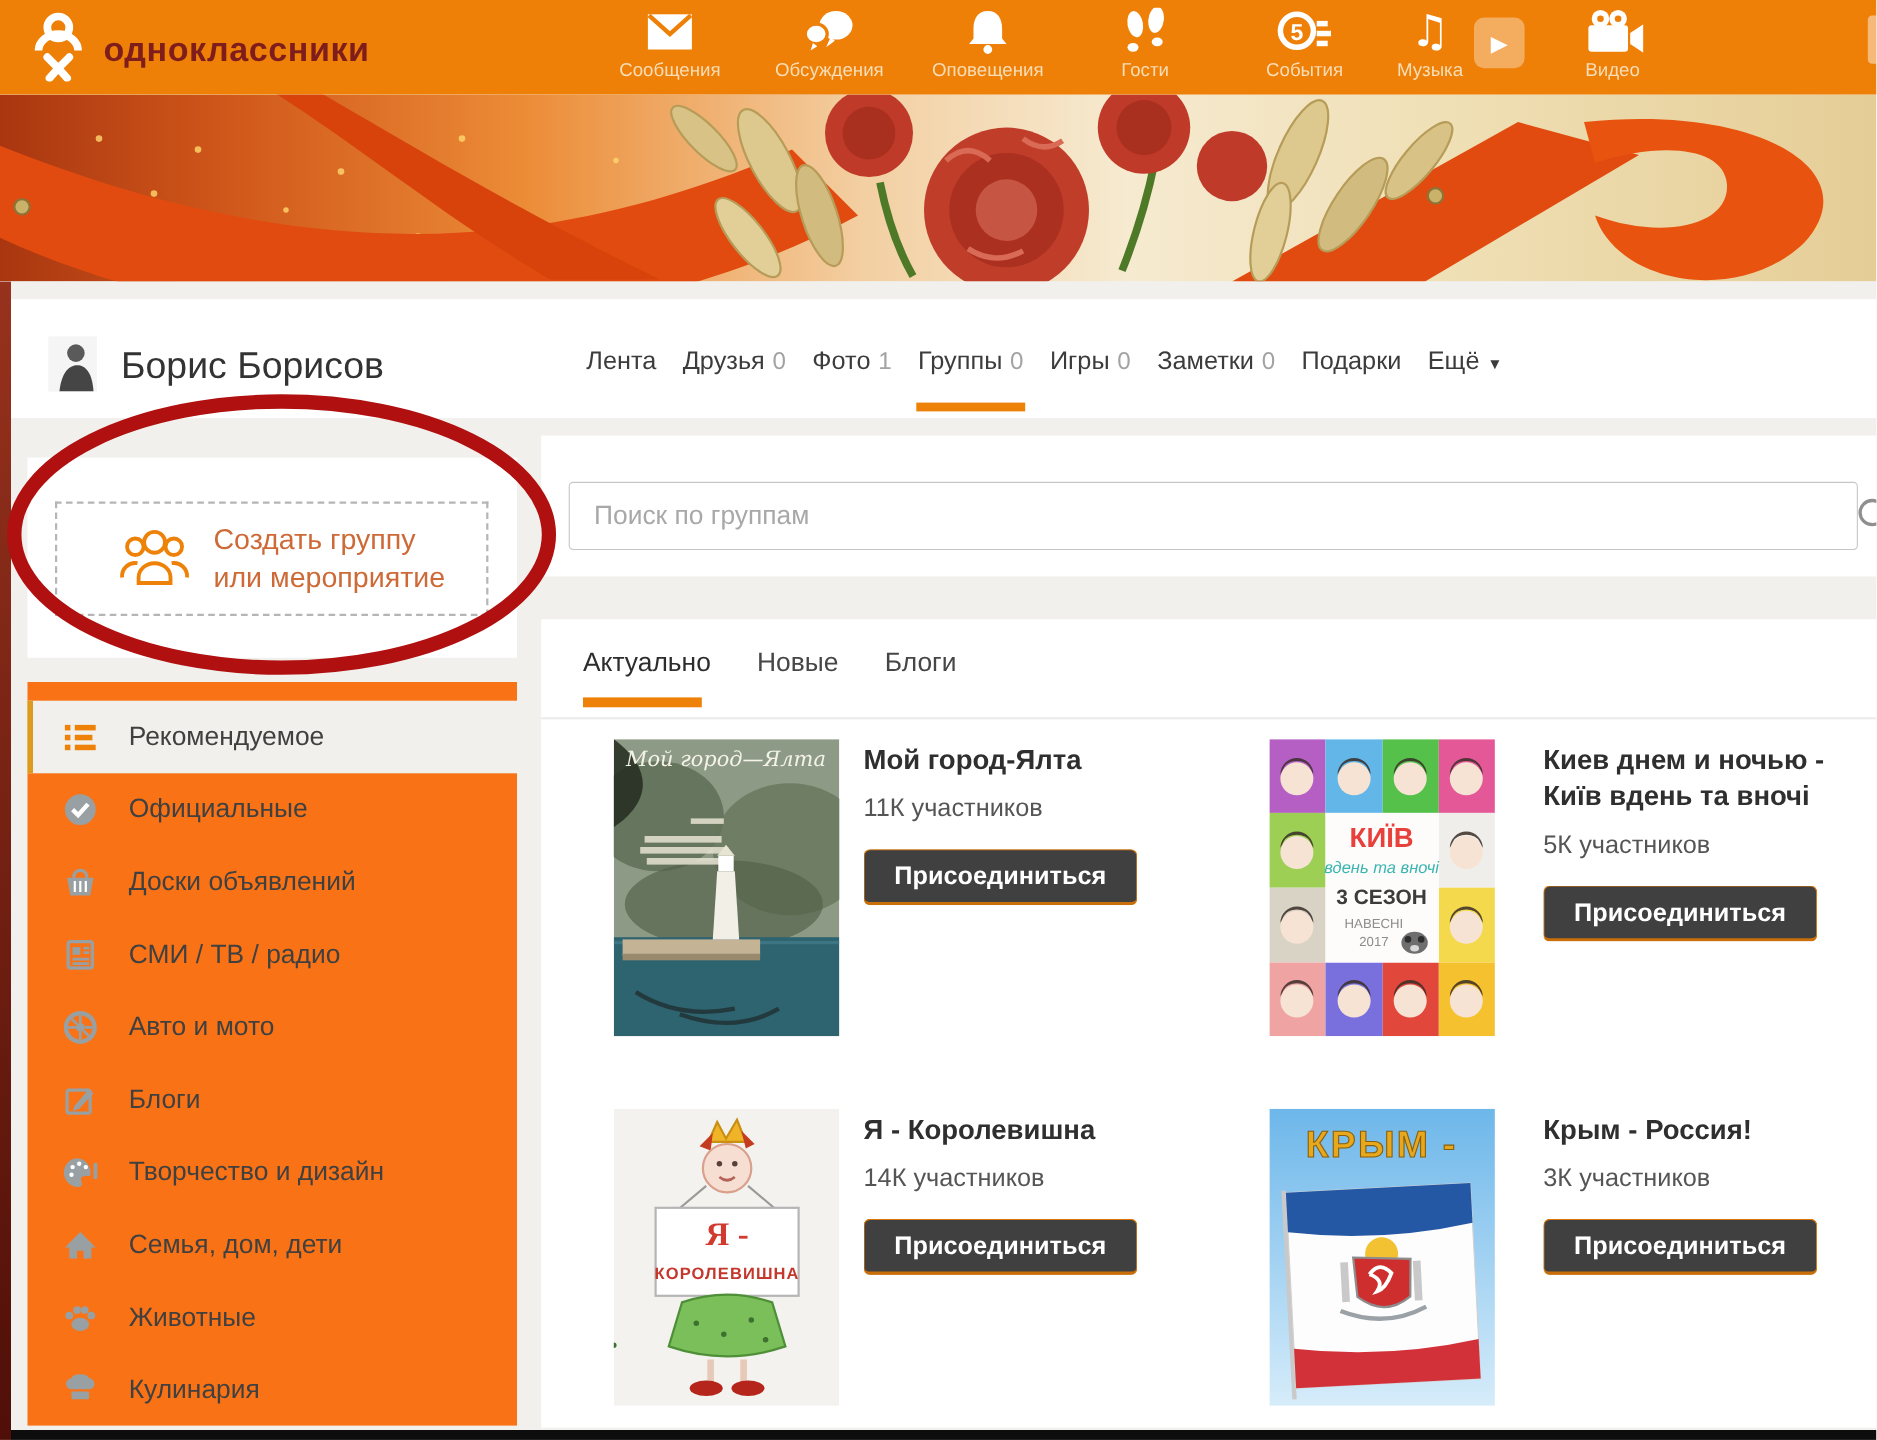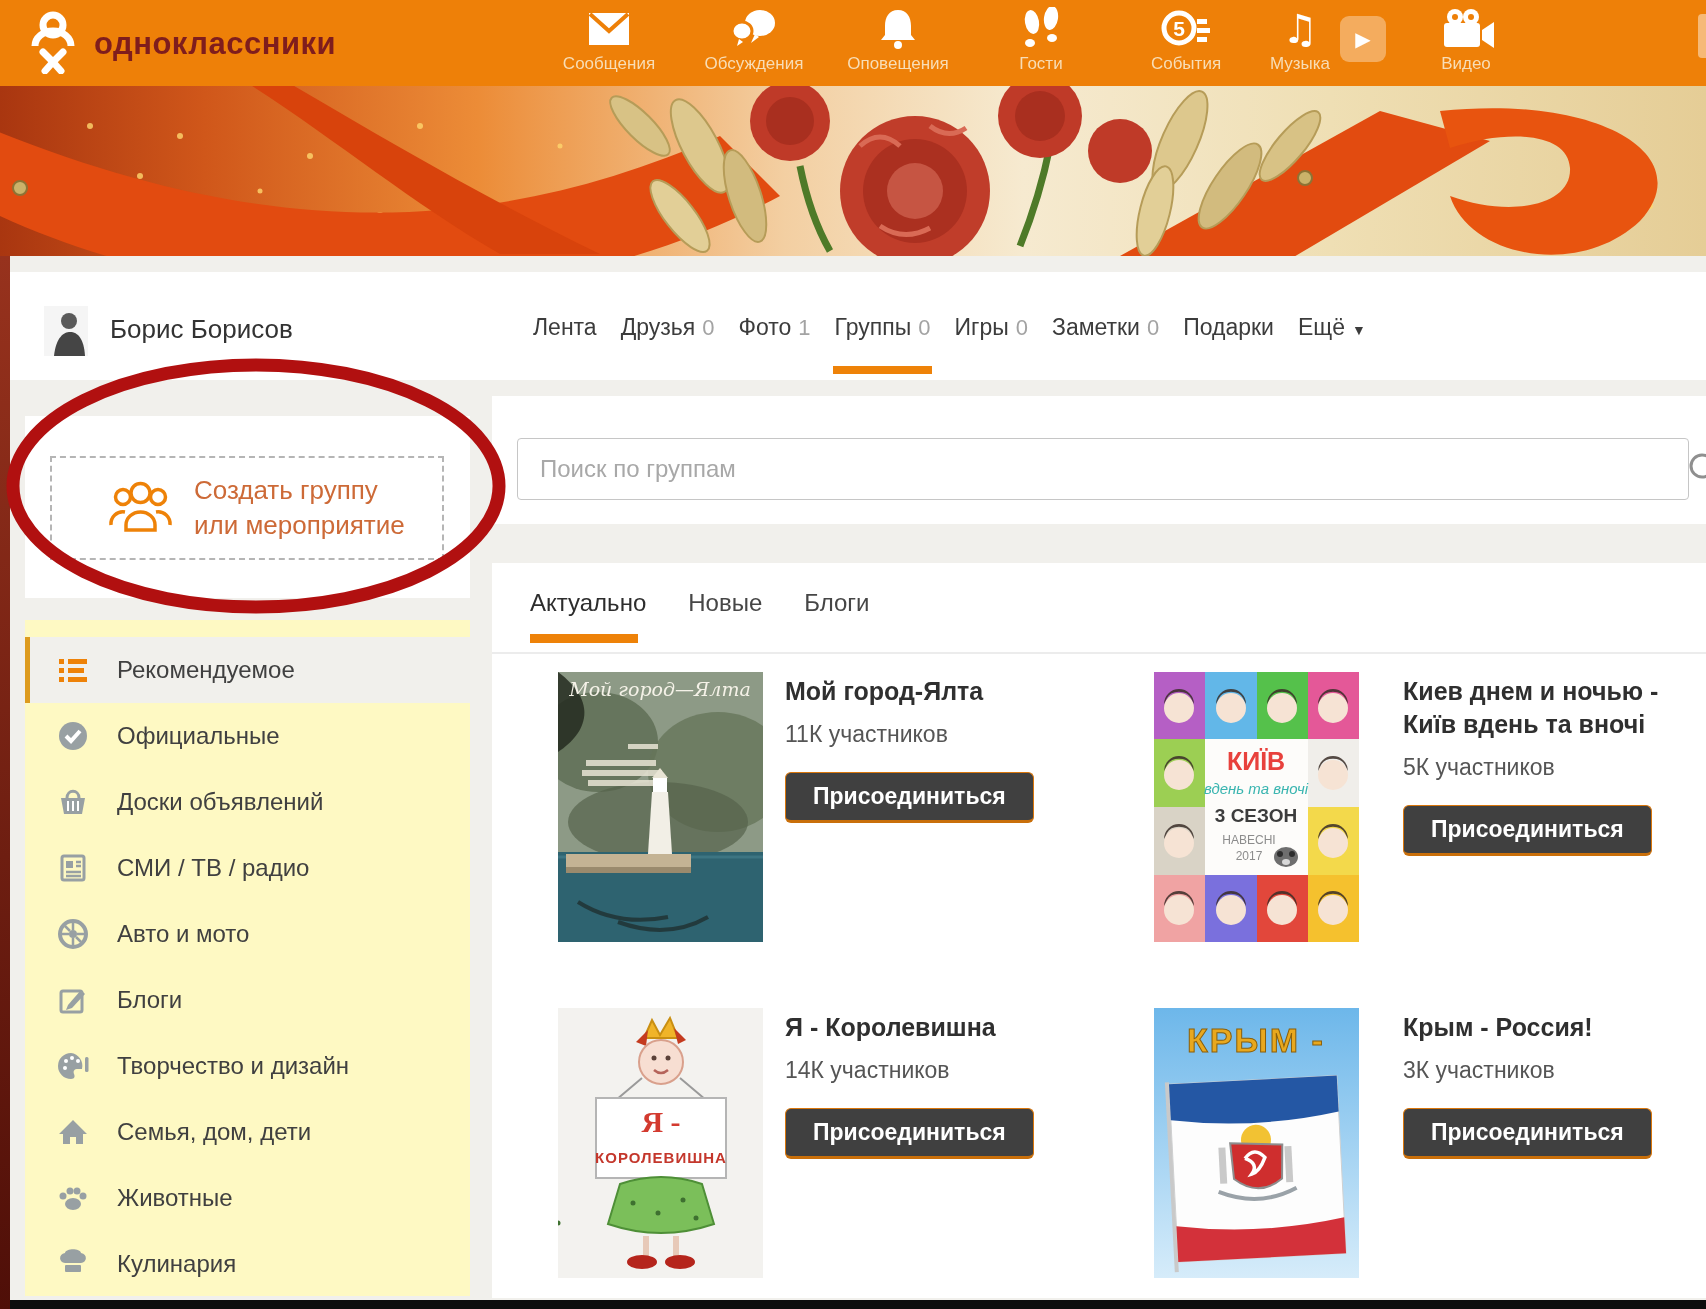--- a/index.html
+++ b/index.html
@@ -23,34 +23,34 @@
   
   .banner{position:absolute;left:0;top:86px;width:1706px;height:170px;overflow:hidden;}
 
   
   .left-strip{position:absolute;left:0;top:256px;width:10px;height:1053px;
       background:linear-gradient(#97321d,#4f0f08);}
 
   
   .profile-band{position:absolute;left:10px;top:272px;width:1696px;height:108px;background:#fff;}
   .avatar{position:absolute;left:34px;top:34px;width:44px;height:50px;background:#f5f5f5;cursor:pointer;}
-  .profile-name{position:absolute;left:100px;top:42px;font-size:26px;color:#333;}
+  .profile-name{position:absolute;left:100px;top:42px;font-size:34px;color:#333;}
   .profile-tabs{position:absolute;left:523px;top:42px;display:flex;gap:24px;font-size:23px;color:#3c3c3c;}
   .ptab{position:relative;cursor:pointer;white-space:nowrap;}
   .ptab .cnt{color:#a3a3a3;margin-left:7px;font-size:22px;}
   .ptab .arr{font-size:14px;margin-left:7px;}
   .ptab.active::after{content:"";position:absolute;left:-2px;right:-2px;top:52px;height:8px;background:#ee8208;}
 
   
   .create-panel{position:absolute;left:25px;top:396px;width:445px;height:182px;background:#fff;margin-top:20px;}
   .create-box{position:absolute;left:25px;top:40px;width:394px;height:104px;border:2px dashed #b5b5b5;
       box-sizing:border-box;display:flex;align-items:center;gap:20px;padding-left:56px;cursor:pointer;}
   .create-text{font-size:26px;line-height:35px;color:#cd6a37;}
 
-  .menu-panel{position:absolute;left:25px;top:620px;width:445px;height:676px;background:#fef9c3;padding-top:17px;box-sizing:border-box;}
+  .menu-panel{position:absolute;left:25px;top:620px;width:445px;height:676px;background:#f97316;padding-top:17px;box-sizing:border-box;}
   .menu-item{position:relative;height:66px;display:flex;align-items:center;gap:26px;padding-left:30px;
       font-size:24px;color:#404040;cursor:pointer;}
   .menu-item .mi{width:36px;display:flex;justify-content:center;}
   .menu-item.active{background:#f1f0ec;}
   .menu-item.active::before{content:"";position:absolute;left:0;top:0;bottom:0;width:5px;background:#dd9b1e;}
 
   
   .search-panel{position:absolute;left:492px;top:396px;width:1214px;height:128px;background:#fff;}
   .search-input{position:absolute;left:25px;top:42px;width:1172px;height:62px;box-sizing:border-box;
       border:1px solid #c6c6c6;border-radius:4px;font-size:24px;color:#444;padding:0 40px 0 22px;

